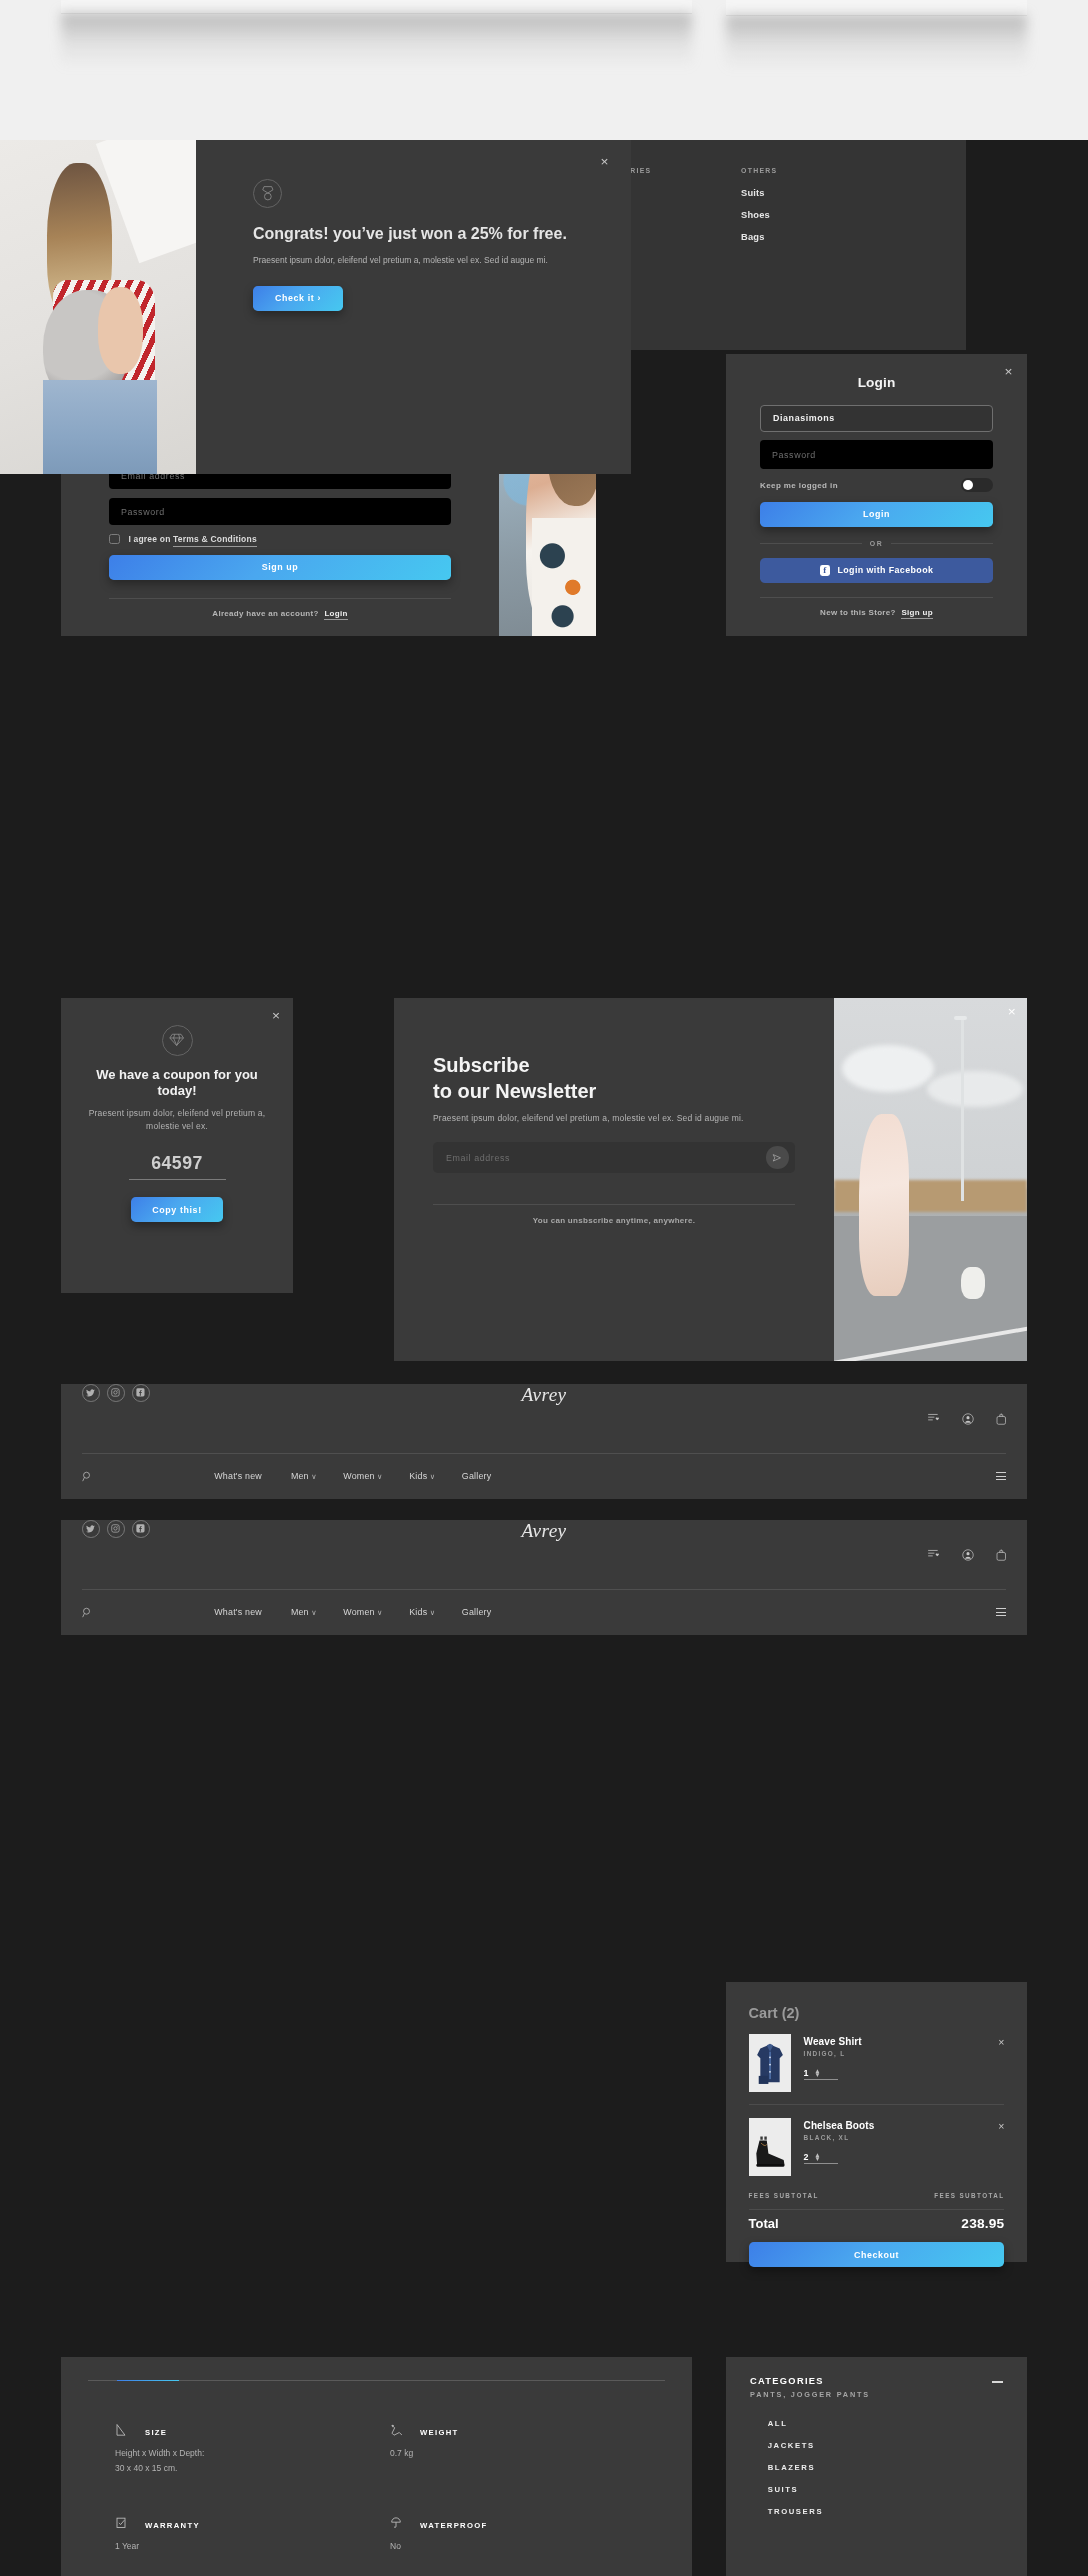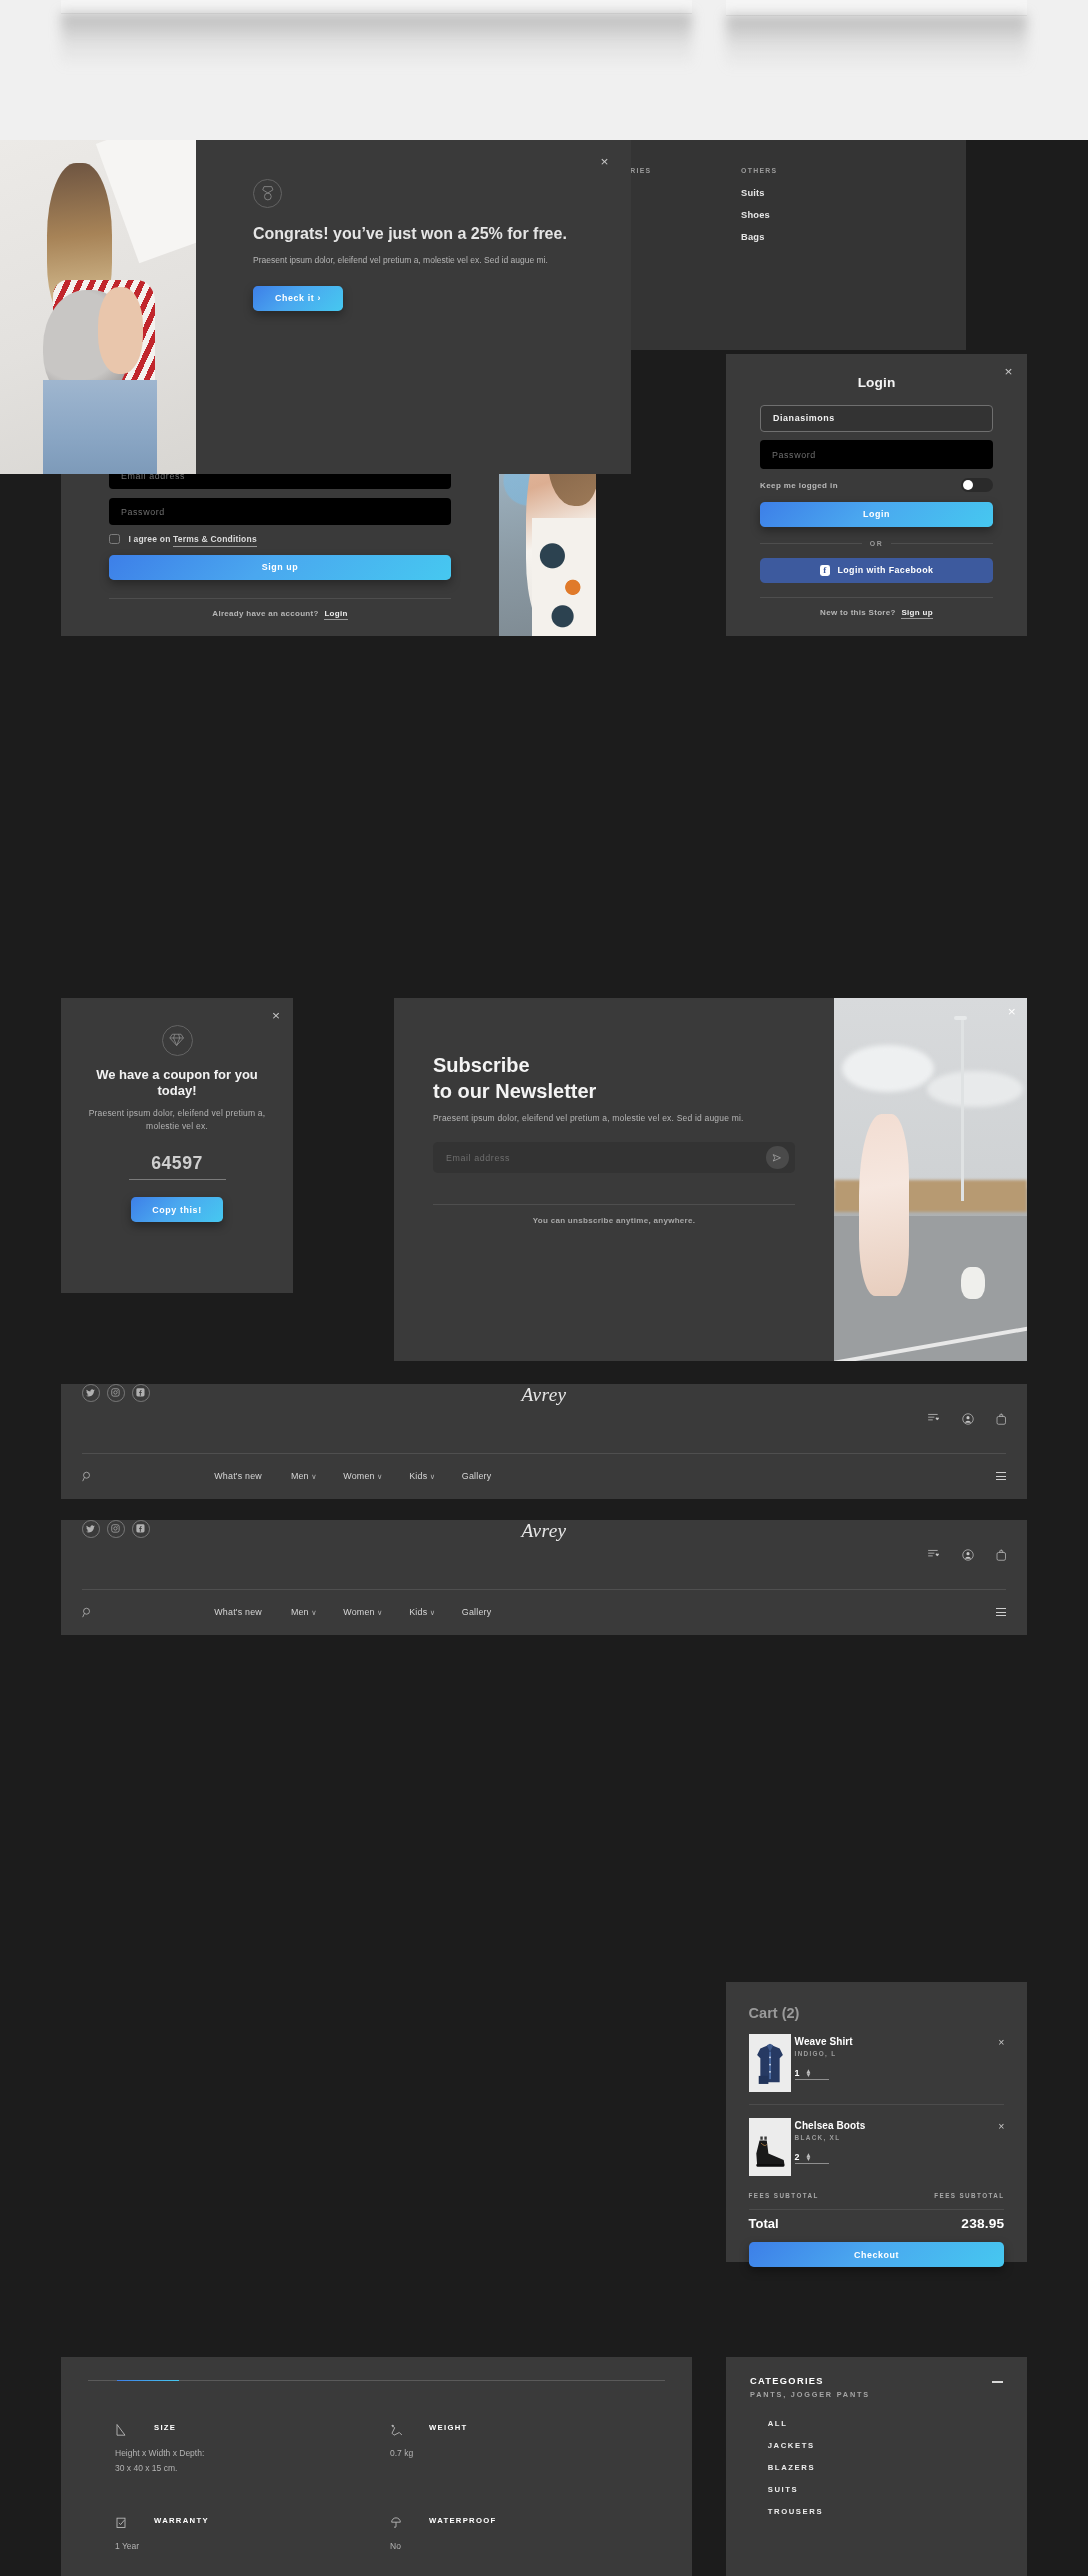--- a/index.html
+++ b/index.html
@@ -192,21 +192,21 @@
     background: linear-gradient(180deg,#9fb6cf 0%, #8aa6c4 60%, #7d9ab9 100%); }
   #cg-body { position:absolute; left:196px; top:0; width:435px; height:334px; background:#3a3a3a; padding: 39px 0 0 57px; }
   .cg-h { color:#e5e5e5; font-size:16px; font-weight:bold; line-height:1.28; margin: 16px 0 8.9px 0; }
   .cg-p { color:#b6b6b6; font-size:8.5px; line-height:1.72; margin-bottom:17.7px; }
   .btn-check { width:90px; display:flex; }
 
   
   #cart { left:726px; top:1842px; width:301px; height:280px; padding: 22.6px 22.6px 0 22.6px; }
   .cart-h { color:#fff; font-size:14.5px; font-weight:bold; margin-bottom:13.7px; }
   .cart-h span { color:#9a9a9a; }
-  .cart-row { display:flex; gap:4px; padding-bottom:12px; }
+  .cart-row { display:flex; gap:13px; padding-bottom:12px; }
   .cart-row + .cart-row { border-top:0.8px solid #4c4c4c; padding-top:13px; }
   .thumb { width:42px; height:58px; background:#e9e9e9; flex:none; position:relative; overflow:hidden; }
   .cart-info { flex:1; padding-top:1.6px; position:relative; }
   .cart-name { color:#fff; font-size:10px; font-weight:bold; letter-spacing:0.1px; }
   .cart-var { color:#9d9d9d; font-size:6.4px; font-weight:bold; letter-spacing:1.3px; margin-top:3.2px; }
   .qty { display:flex; align-items:center; gap:5.6px; border-bottom:0.8px solid #8f8f8f; width:34px; margin-top:10.5px; padding-bottom:1.6px; }
   .qty b { color:#fff; font-size:8.9px; }
   .qty .sp { display:flex; flex-direction:column; line-height:.62; color:#bdbdbd; font-size:6.4px; }
   .cart-x { position:absolute; right:0; top:1.6px; color:#c8c8c8; font-size:10.5px; cursor:pointer; }
   .fees-row { display:flex; justify-content:space-between; margin-top:3.2px; }
@@ -219,21 +219,21 @@
 
   
   #tabs { left:61px; top:2217px; width:631px; height:299px; padding: 22.6px 27px 0 27px; }
   .tab-row { display:flex; gap:0; }
   .tab { flex:1; text-align:center; color:#9d9d9d; font-size:7.7px; font-weight:bold; letter-spacing:1.5px; padding-bottom:10.5px; cursor:pointer; }
   .tab.active { color:#ffffff; }
   .tab-rule { height:1.6px; background:#5a5a5a; position:relative; }
   .tab-rule .act { position:absolute; left:29px; top:0; width:62px; height:1.6px;
     background: linear-gradient(90deg,#3d7fe8,#46c8f0); }
   .spec-grid { display:grid; grid-template-columns: 1fr 1fr; row-gap: 39px; padding: 42px 0 0 27px; }
-  .spec .hdr { display:flex; align-items:flex-start; gap:27px; margin-bottom:8.9px; }
+  .spec .hdr { display:flex; align-items:flex-end; gap:18px; margin-bottom:8.9px; }
   .spec .hdr b { color:#ffffff; font-size:7.7px; font-weight:bold; letter-spacing:1.3px; }
   .spec p { color:#b3b3b3; font-size:8.5px; line-height:1.85; }
 
   
   #cats { left:726px; top:2217px; width:301px; height:359px; padding: 19.3px 24px 0 24px; }
   .cats-head { display:flex; justify-content:space-between; align-items:flex-start; }
   .cats-head h4 { color:#fff; font-size:9.3px; font-weight:bold; letter-spacing:1.3px; }
   .cats-head .sub { color:#a5a5a5; font-size:7.3px; font-weight:bold; letter-spacing:1.8px; margin-top:4px; }
   .minus { width:11.3px; height:1.6px; background:#d8d8d8; margin-top:4.8px; cursor:pointer; }
   .cats-list { padding: 19.3px 0 0 17.7px; }

